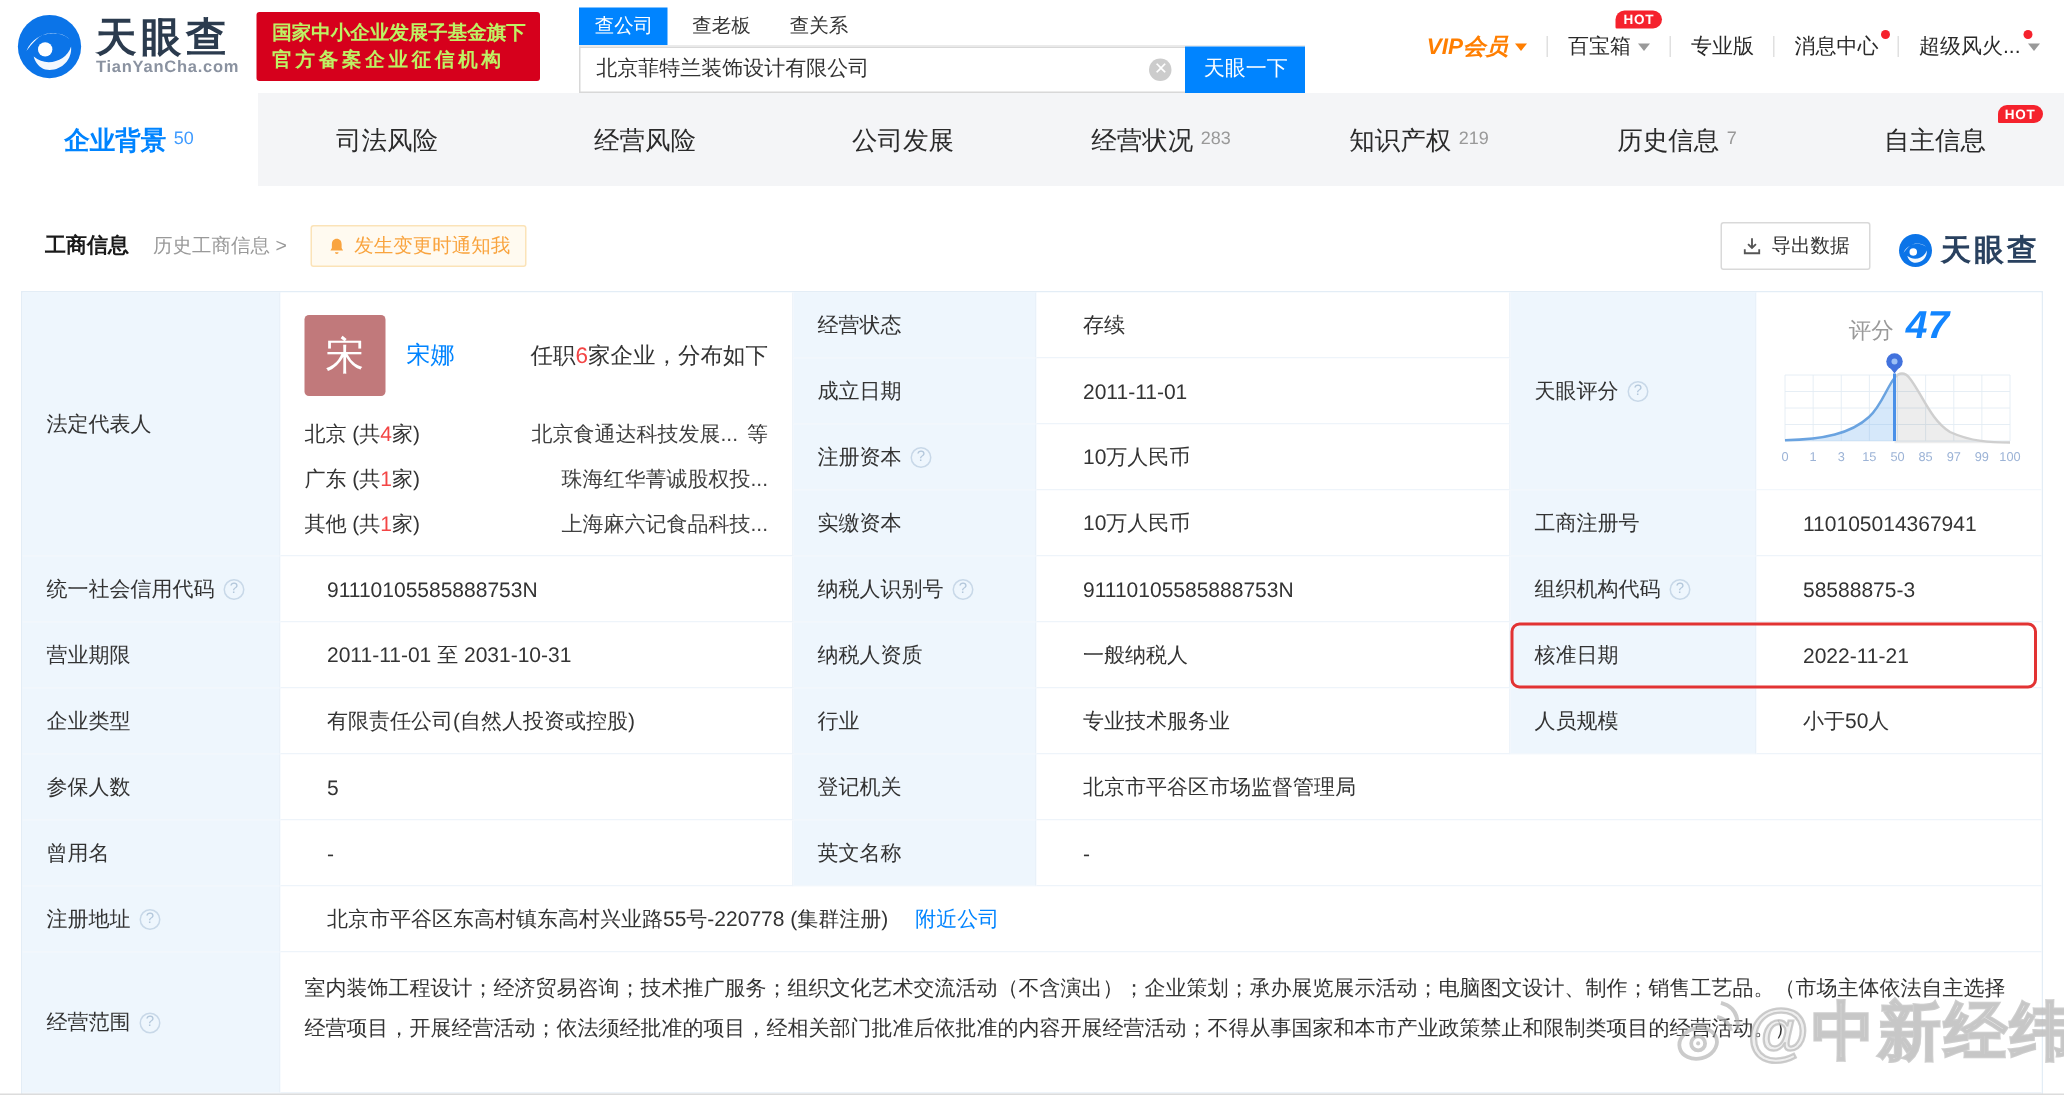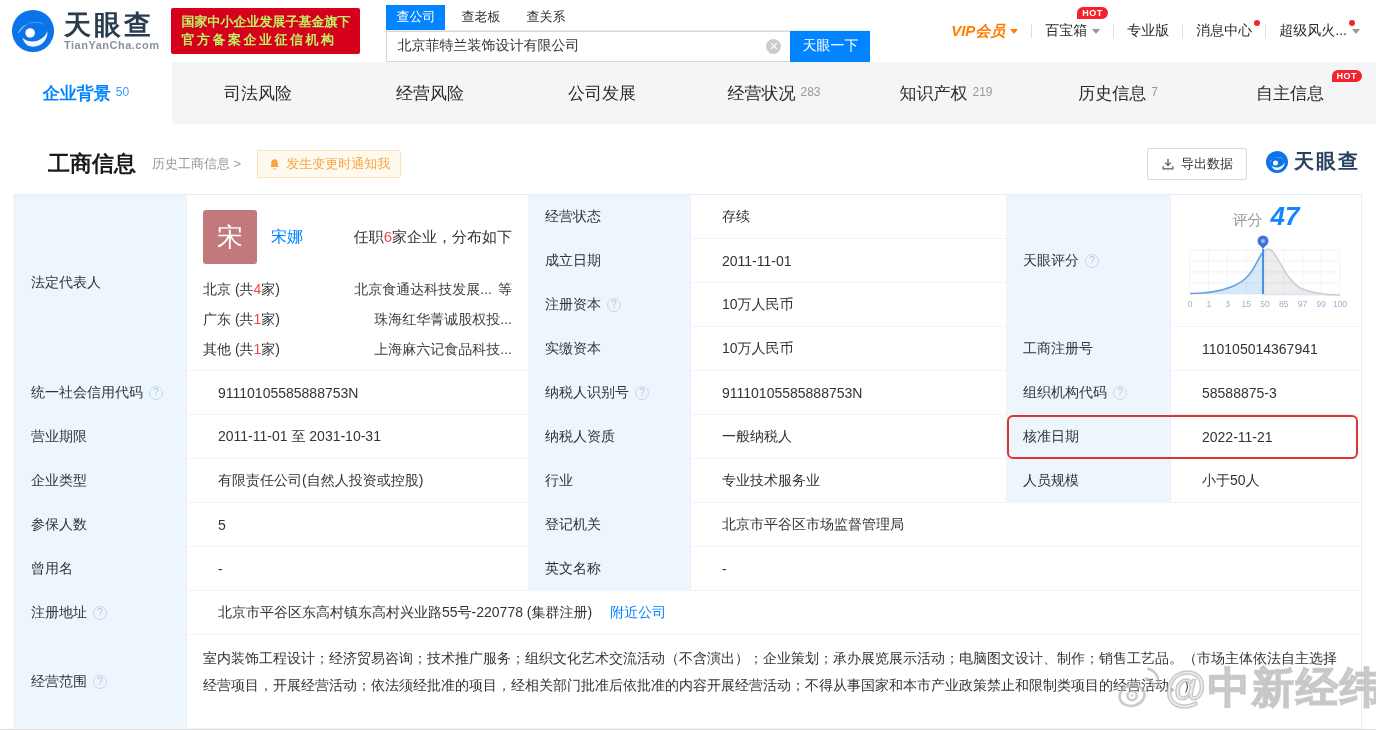--- a/index.html
+++ b/index.html
@@ -48,26 +48,26 @@
   .blue-strip { position:absolute; left:0; top:0; width:7px; height:100%; background:#0084ff; }
   .mtab { flex:1; display:flex; align-items:center; justify-content:center;
     font-size:17px; color:#2a2a2a; cursor:pointer; position:relative; }
   .mtab.active { background:#fff; color:#0084ff; font-weight:bold; }
   .mtab-count { font-size:12px; color:#999; margin-left:5px; position:relative; top:-1px; font-weight:normal; }
   .mtab.active .mtab-count { color:#3f9bff; }
   .mtab .hot-pill { top:8px; right:14px; left:auto; }
 
   
   .section-bar { display:flex; align-items:center; padding:24px 16px 14px 30px; }
-  .sec-title { font-size:22px; font-weight:bold; color:#1a1a1a;margin-left:18px; }
+  .sec-title { font-size:14px; font-weight:bold; color:#1a1a1a; }
   .sec-history { font-size:13px; color:#999; margin-left:16px; cursor:pointer; }
   .notify-btn { margin-left:16px; display:flex; align-items:center; gap:5px;
     background:#fffaf0; border:1px solid #fbe3b8; color:#f9a43f; font-size:13px;
     padding:4px 10px; border-radius:2px; cursor:pointer; }
-  .sec-right { margin-left:auto; display:flex; align-items:flex-start; }
+  .sec-right { margin-left:auto; display:flex; align-items:flex-end; }
   .export-btn { display:flex; align-items:center; gap:6px; border:1px solid #d9d9d9;
     background:#fff; color:#333; font-size:13px; padding:6px 13px; border-radius:2px; cursor:pointer; }
   .mini-brand { display:flex; align-items:center; margin-left:18px; cursor:pointer; }
   .mini-brand .logo-swirl { width:24px; height:24px; }
   .mini-brand-txt { font-size:20px; font-weight:bold; color:#29415f; letter-spacing:2px; margin-left:5px; }
 
   
   .biz-table { margin:0 14px; border:1px solid #e3edf6; position:relative; font-size:14px; }
   .trow { display:flex; }
   .lbl { background:#eef6fd; display:flex; align-items:center; padding:0 8px 0 16px;

